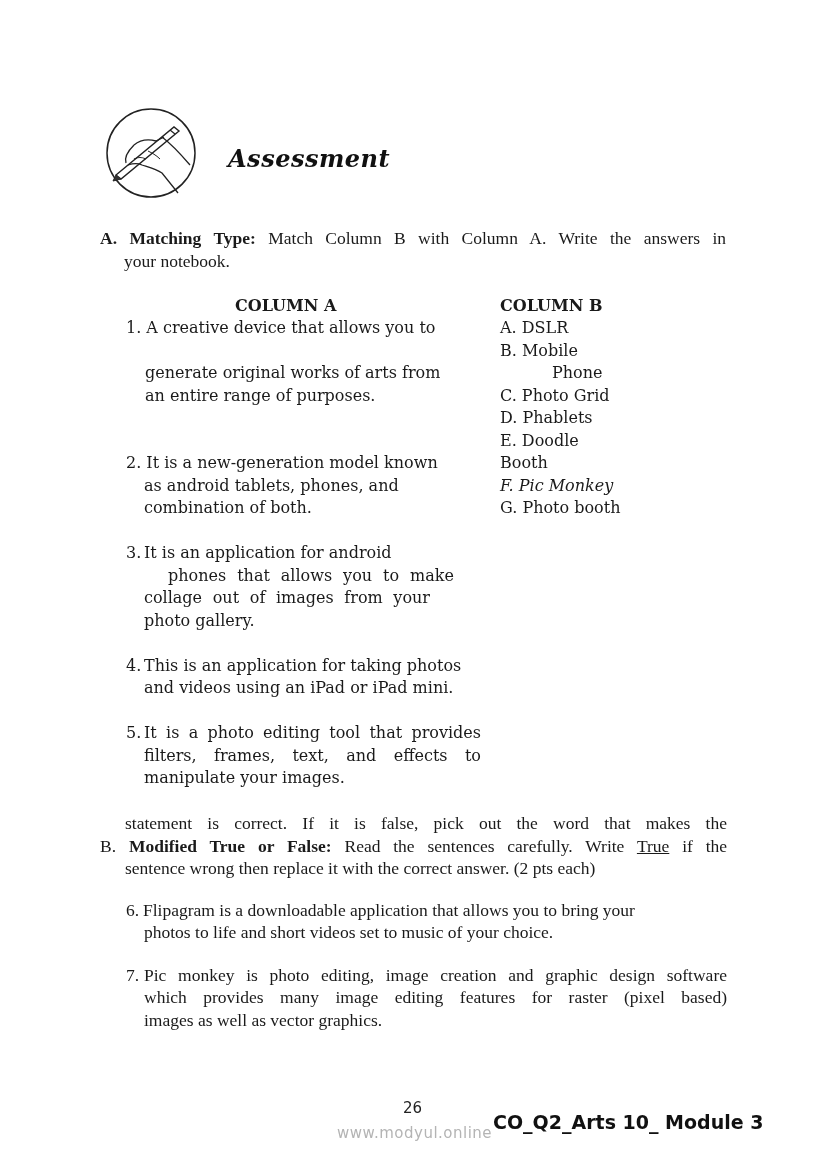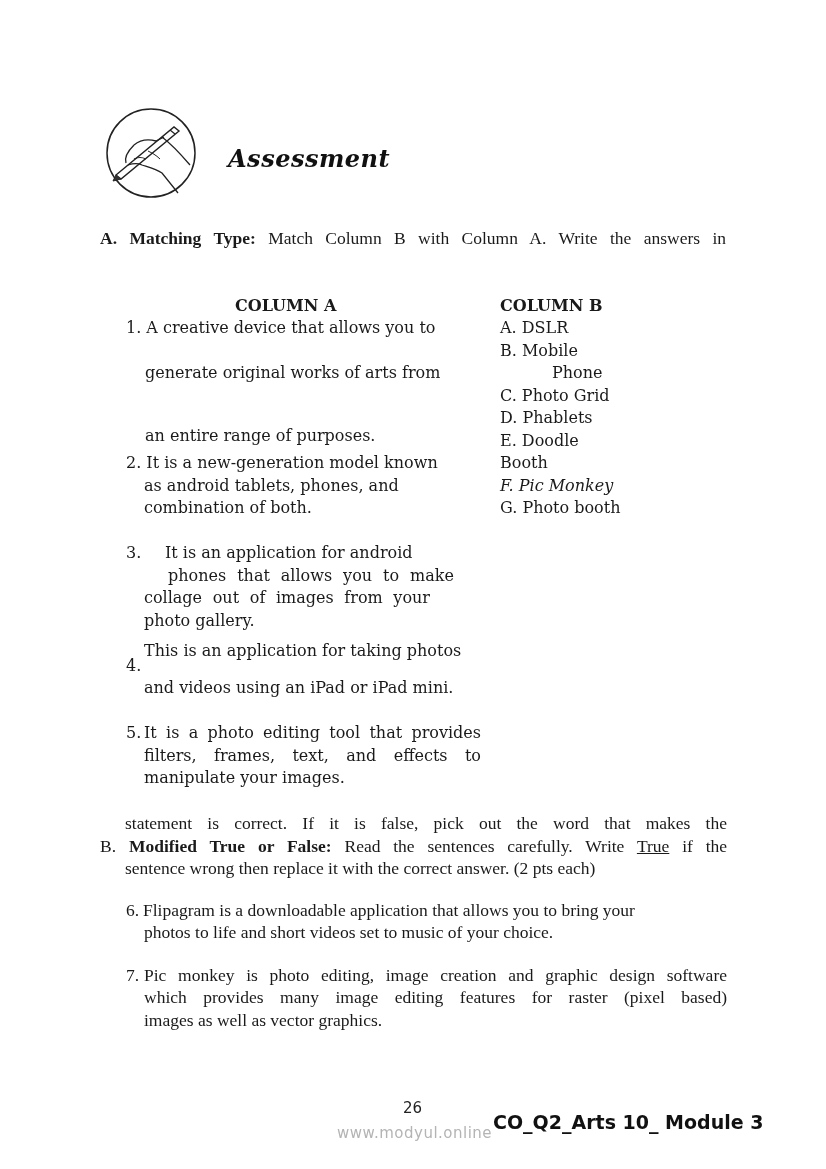--- a/index.html
+++ b/index.html
@@ -6,21 +6,21 @@
   body { width: 826px; height: 1169px; position: relative; overflow: hidden;
          font-family: "DejaVu Serif", "Liberation Serif", serif; color: #1a1a1a; }
   .abs { position: absolute; }
   .txt { font-size: 16px; line-height: 22.5px; white-space: nowrap; }
   .logo { left: 104px; top: 107px; width: 94px; height: 92px; }
   .title { left: 228px; top: 136px; font-family: "DejaVu Serif", serif; font-weight: bold; font-style: italic;
            font-size: 24px; letter-spacing: 0.5px; color: #111; margin-top: 8px; }
   .para { font-family: "Liberation Serif", "DejaVu Serif", serif; font-size: 17.5px; line-height: 22.5px; text-align: justify; }
   .bold { font-weight: bold; }
   .colhead { font-weight: bold; font-size: 16px; }
-  .just { text-align: justify; text-align-last: left; white-space: normal; margin-left: 21px; }
+  .just { text-align: justify; text-align-last: left; white-space: normal; }
   .u { text-decoration: underline; }
   .footer-page { left: 403px; top: 1099px; font-family: "DejaVu Sans", sans-serif; font-size: 15px; color: #222; }
   .footer-code { left: 493px; top: 1111px; font-family: "DejaVu Sans", sans-serif; font-weight: bold; font-size: 19px; color: #111; }
   .footer-watermark { left: 337px; top: 1124px; font-family: "DejaVu Sans", sans-serif; font-size: 15px; color: #b4b4b4; letter-spacing: 0.5px; }
 </style>
 </head>
 <body>
 
 <div class="abs logo">
   <svg width="94" height="92" viewBox="0 0 94 92">
@@ -39,47 +39,48 @@
   </svg>
 </div>
 <div class="abs title">Assessment</div>
 
 <div class="abs para" style="left:100px; top:227px; width:626px;">
   <div style="text-align:justify; text-align-last:justify;">
     <span class="bold">A.</span>
     <span class="bold">Matching Type:</span>
     <span>Match Column B with Column A. Write the answers in</span>
   </div>
+  <div style="padding-left:24px;">your notebook.</div>
 </div>
 
 <div class="abs txt colhead" style="left:235px; top:295px;">COLUMN A</div>
 
 <div class="abs txt" style="left:126px; top:317px;">
   <span>1.</span>
   <span>A creative device that allows you to</span>
 </div>
 <div class="abs txt" style="left:145px; top:362px;">generate original works of arts from</div>
-<div class="abs txt" style="left:145px; top:385px;margin-top:40px;">an entire range of purposes.</div>
+<div class="abs txt" style="left:145px; top:385px;">an entire range of purposes.</div>
 
 <div class="abs txt" style="left:126px; top:452px;">
   <span>2.</span>
   <span>It is a new-generation model known</span>
 </div>
 <div class="abs txt" style="left:144px; top:475px;">as android tablets, phones, and</div>
 <div class="abs txt" style="left:144px; top:497px;">combination of both.</div>
 
 <div class="abs txt" style="left:126px; top:542px;">3.</div>
 <div class="abs txt just" style="left:144px; top:542px; width:286px;">It is an application for android</div>
 <div class="abs txt" style="left:144px; top:565px; width:286px; text-align:justify; text-align-last:justify; white-space:normal;margin-left:24px;">phones that allows you to make</div>
 <div class="abs txt" style="left:144px; top:587px; width:286px; text-align:justify; text-align-last:justify; white-space:normal;">collage out of images from your</div>
 <div class="abs txt" style="left:144px; top:610px;">photo gallery.</div>
 <div class="abs txt" style="left:144px; top:542px; width:286px; text-align:justify; text-align-last:justify; white-space:normal; color:transparent;"></div>
 
 <div class="abs txt" style="left:126px; top:655px;">4.</div>
-<div class="abs txt" style="left:144px; top:640px;text-align:center;">This is an application for taking photos</div>
+<div class="abs txt" style="left:144px; top:655px;text-align:center;">This is an application for taking photos</div>
 <div class="abs txt" style="left:144px; top:677px;">and videos using an iPad or iPad mini.</div>
 
 <div class="abs txt" style="left:126px; top:722px;">5.</div>
 <div class="abs txt" style="left:144px; top:722px; width:337px; text-align:justify; text-align-last:justify; white-space:normal;">It is a photo editing tool that provides</div>
 <div class="abs txt" style="left:144px; top:745px; width:337px; text-align:justify; text-align-last:justify; white-space:normal;">filters, frames, text, and effects to</div>
 <div class="abs txt" style="left:144px; top:767px;">manipulate your images.</div>
 
 <div class="abs txt colhead" style="left:500px; top:295px;">COLUMN B</div>
 <div class="abs txt" style="left:500px; top:317px;">
   <span>A.</span>

